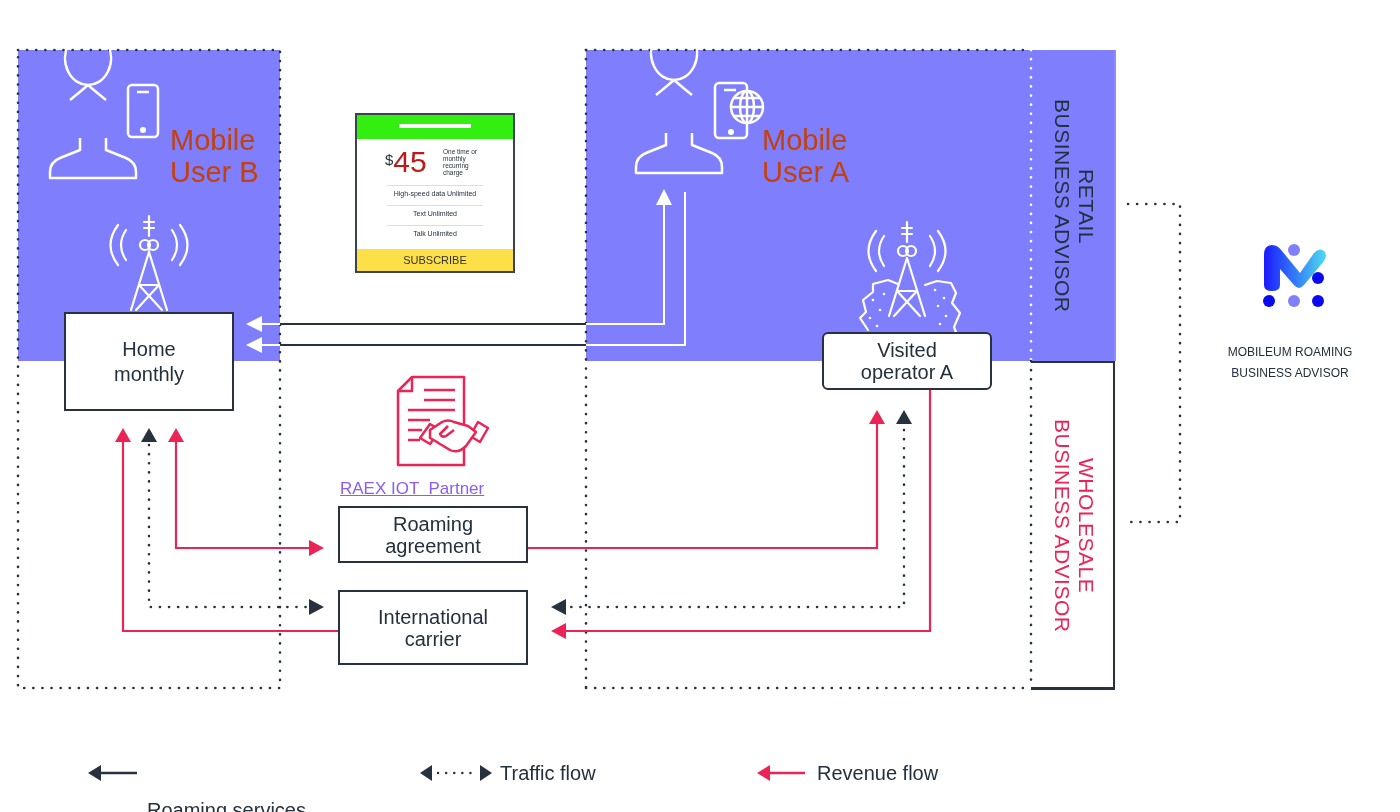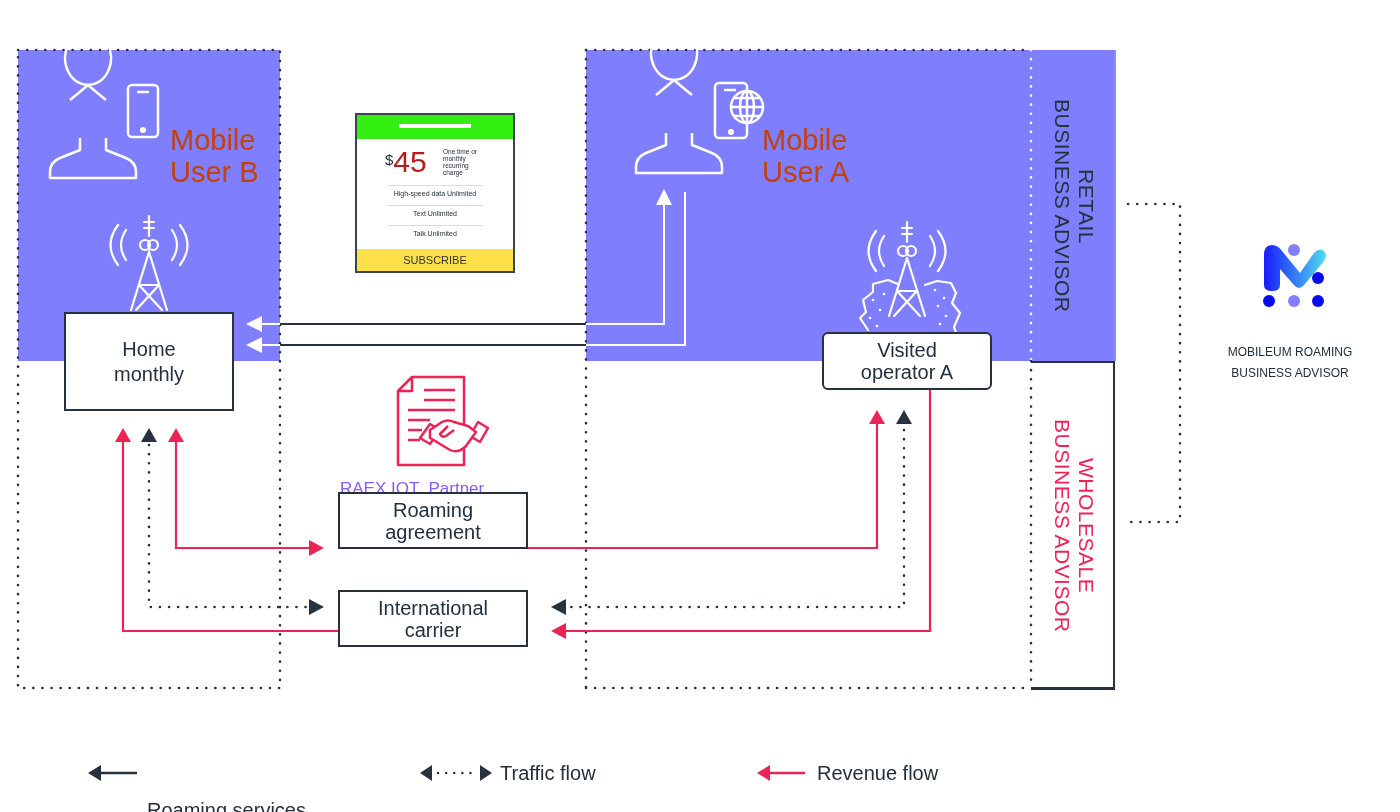--- a/index.html
+++ b/index.html
@@ -248,25 +248,25 @@
   <div class="pc-row" style="top:75px;">High-speed data Unlimited</div>
   <div class="pc-line" style="top:90px;"></div>
   <div class="pc-row" style="top:95px;">Text Unlimited</div>
   <div class="pc-line" style="top:110px;"></div>
   <div class="pc-row" style="top:115px;">Talk Unlimited</div>
   <div class="pc-sub">SUBSCRIBE</div>
 </div>
 
 <div class="abs" style="left:340px;top:479px;width:190px;font-size:17px;color:#8b5cf6;white-space:pre;text-decoration:underline;">RAEX IOT  Partner</div>
 
-<div class="box" style="left:338px;top:492px;width:190px;height:57px;">
+<div class="box" style="left:338px;top:506px;width:190px;height:57px;">
   <div>Roaming</div>
   <div>agreement</div>
 </div>
-<div class="box" style="left:338px;top:590px;width:190px;height:57px;">
+<div class="box" style="left:338px;top:590px;width:190px;height:75px;">
   <div>International</div>
   <div>carrier</div>
 </div>
 
 <div class="vert" style="left:1046px;top:96px;height:220px;width:52px;color:#23303d;">
   <div>RETAIL</div>
   <div>BUSINESS ADVISOR</div>
 </div>
 <div class="vert" style="left:1046px;top:416px;height:220px;width:52px;color:#ec2455;">
   <div>WHOLESALE</div>

